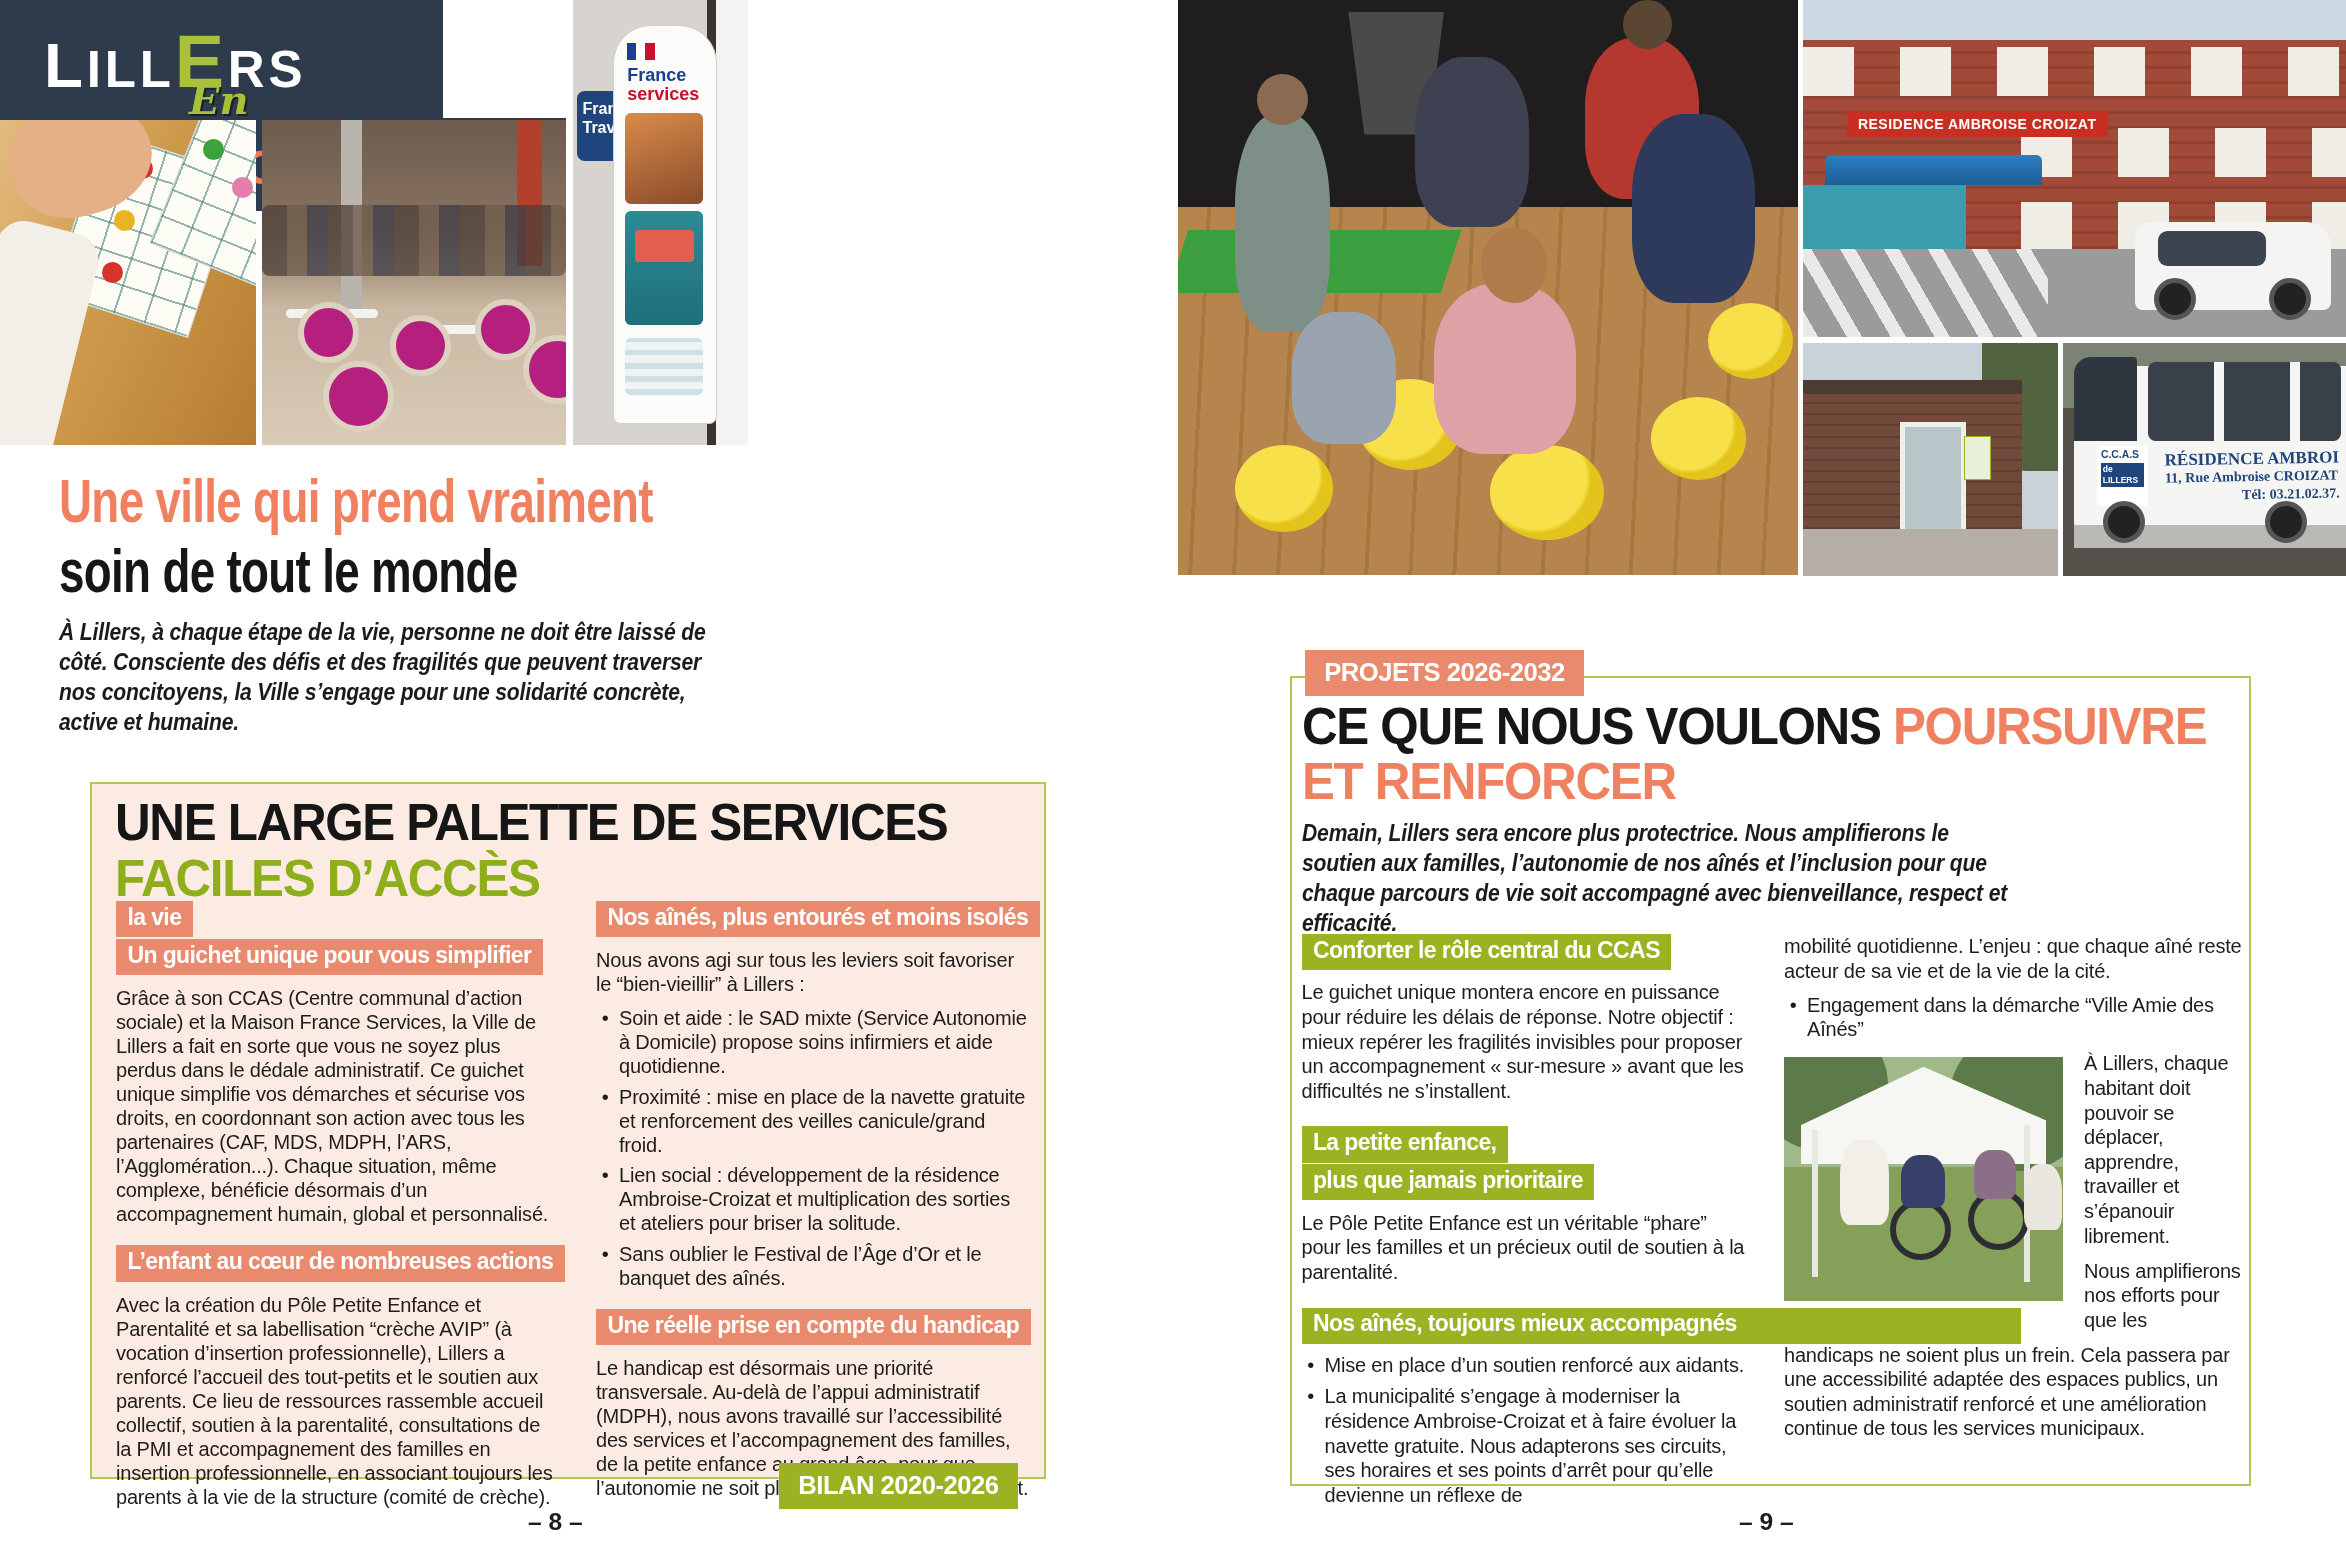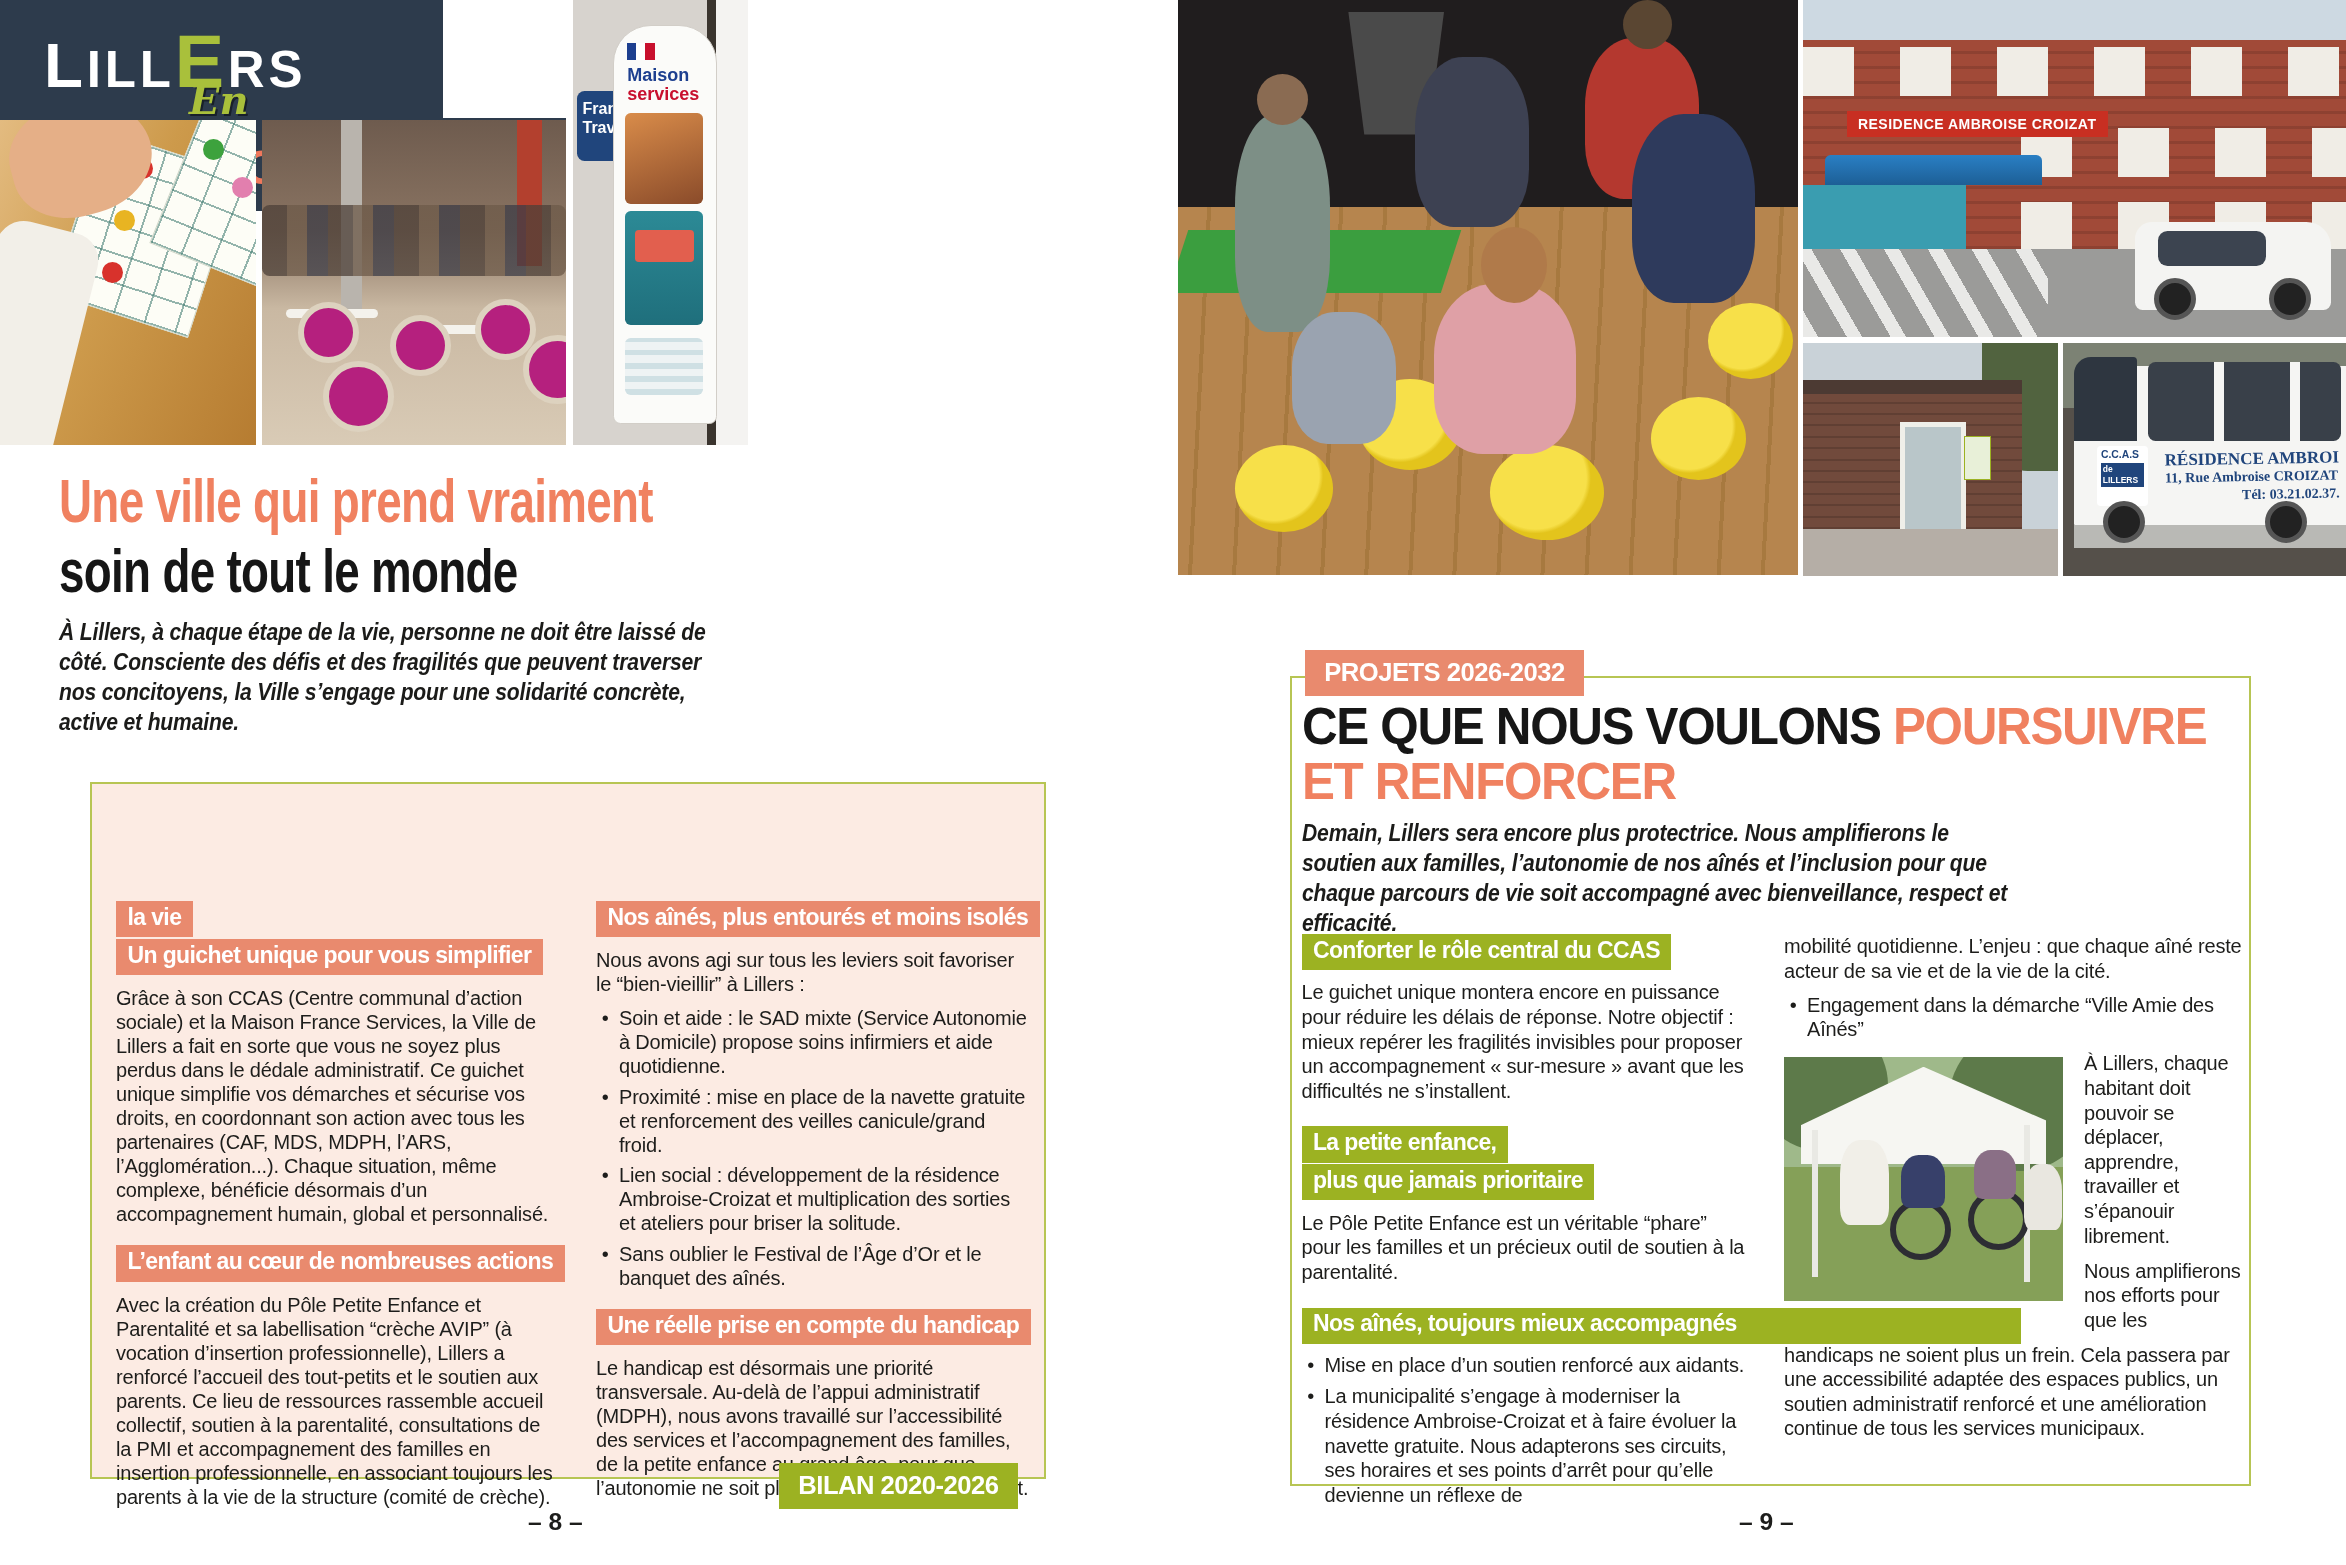--- a/index.html
+++ b/index.html
@@ -194,21 +194,21 @@
     <div class="chair" style="left:70%;top:55%;"></div>
     <div class="chair" style="left:86%;top:66%;width:57px;height:57px;"></div>
     <div class="chair" style="left:20%;top:74%;width:59px;height:59px;"></div>
   </div>
 
   <div class="photo ph-kiosk">
     <div class="door"></div>
     <div class="ft-sign">France Travail</div>
     <div class="kiosk-col">
       <div class="kflag"></div>
-      <div class="kfs"><span>Maison</span><br><span class="fs2">services</span></div>
+      <div class="kfs"><span>France</span><br><span class="fs2">services</span></div>
       <div class="kface"></div>
       <div class="kteal"></div>
       <div class="kcoral"></div>
       <div class="kstrip"></div>
     </div>
   </div>
 
   <div class="photo ph-children">
     <div class="blackwall"></div>
     <div class="planter"></div>
@@ -273,20 +273,24 @@
   <div class="abs h1">
     <div class="l1">Une ville qui prend vraiment</div>
     <div class="l2">soin de tout le monde</div>
   </div>
   <div class="abs lead lead-left">À Lillers, à chaque étape de la vie, personne ne doit être laissé de
 côté.  Consciente des défis et des fragilités que peuvent traverser
 nos concitoyens, la Ville s’engage pour une solidarité concrète,
 active et humaine.</div>
 
   <div class="abs pink-box">
+    <div class="bx-title">
+      <div class="t-black">UNE LARGE PALETTE DE SERVICES</div>
+      <div class="t-green">FACILES D’ACCÈS</div>
+    </div>
 
     <div class="col col-a">
       <div class="lbl-row"><span class="lbl-line">la vie</span></div>
       <div class="lbl-row"><span class="lbl-line">Un guichet unique pour vous simplifier</span></div>
       <p class="bt">Grâce à son CCAS (Centre communal d’action sociale) et la Maison France Services, la Ville de Lillers a fait en sorte que vous ne soyez plus perdus dans le dédale administratif.  Ce guichet unique simplifie vos démarches et sécurise vos droits, en coordonnant  son action avec tous les partenaires (CAF, MDS, MDPH, l’ARS, l’Agglomération...). Chaque situation, même complexe, bénéficie désormais d’un accompagnement humain,  global et personnalisé.</p>
       <div class="lbl-row mt20"><span class="lbl-line">L’enfant au cœur de nombreuses actions</span></div>
       <p class="bt">Avec la création du Pôle Petite Enfance et Parentalité et sa labellisation “crèche AVIP” (à vocation d’insertion professionnelle), Lillers a renforcé l’accueil des tout-petits et le soutien aux parents. Ce lieu de ressources rassemble accueil collectif, soutien à la parentalité, consultations de la PMI et accompagnement des familles en insertion professionnelle, en associant  toujours les parents à la vie de la structure (comité de crèche).</p>
     </div>
 
     <div class="col col-b">

